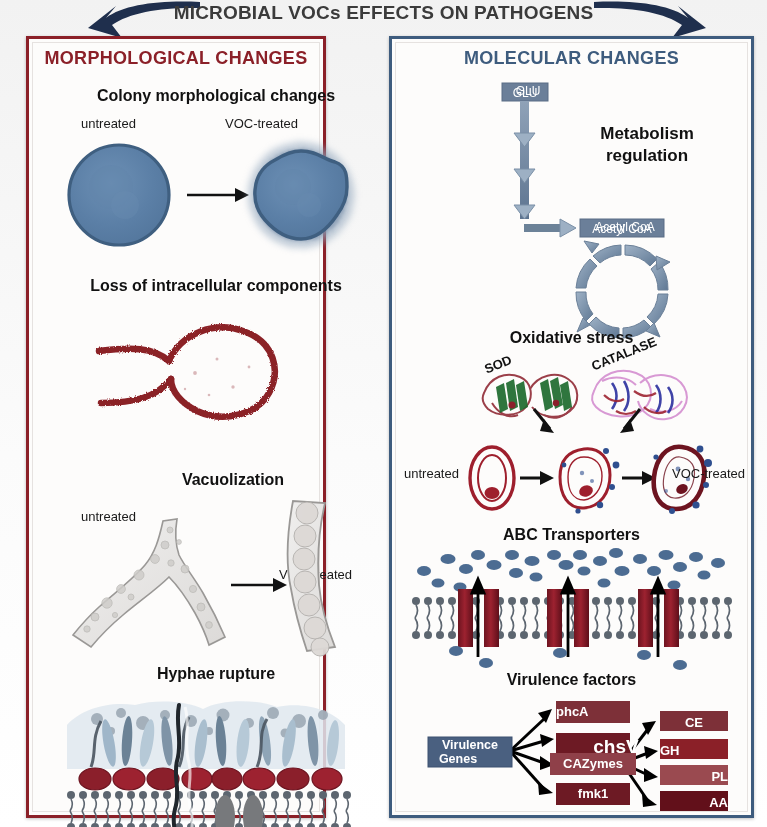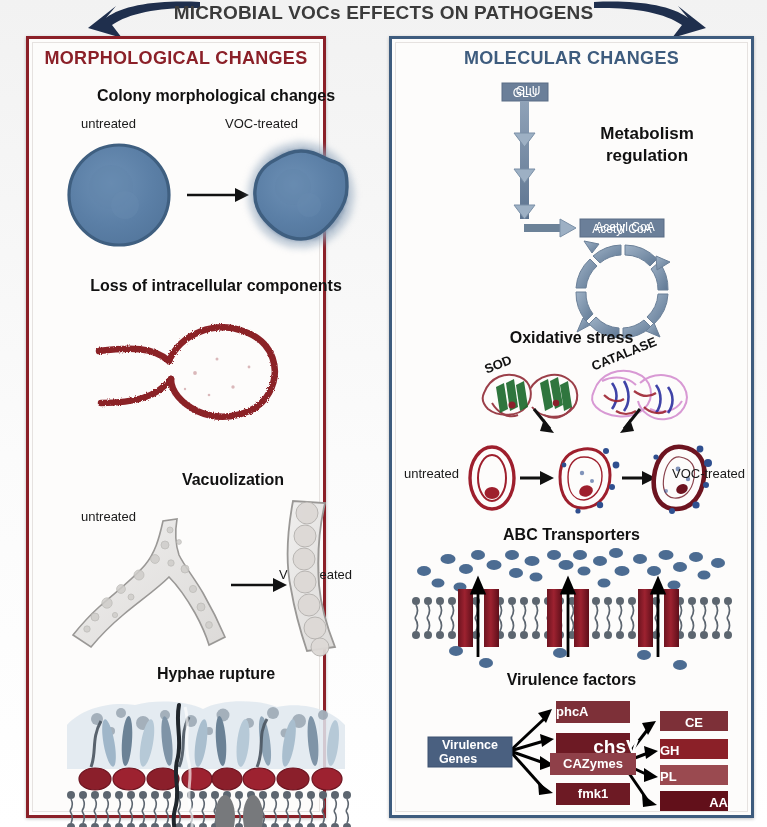--- a/index.html
+++ b/index.html
@@ -682,17 +682,17 @@
     <div class="lbl" style="left:36px; top:700px; width:84px; text-align:center; color:#fff; font-weight:bold; font-size:12.5px; line-height:13px;">Virulence</div>
     <div class="lbl" style="left:36px; top:714px; width:60px; text-align:center; color:#fff; font-weight:bold; font-size:12.5px; line-height:13px;">Genes</div>
 
     <div class="lbl" style="left:164px; top:665px; width:74px; text-align:left; color:#fff; font-weight:bold; font-size:13px;">phcA</div>
     <div class="lbl" style="left:164px; top:697px; width:74px; text-align:center; color:#fff; font-weight:bold; font-size:19px;margin-left:23px;">chsV</div>
     <div class="lbl" style="left:158px; top:717px; width:86px; text-align:center; color:#fff; font-weight:bold; font-size:13px;">CAZymes</div>
     <div class="lbl" style="left:164px; top:747px; width:74px; text-align:center; color:#fff; font-weight:bold; font-size:13px;">fmk1</div>
 
     <div class="lbl" style="left:268px; top:676px; width:68px; text-align:center; color:#fff; font-weight:bold; font-size:13px;">CE</div>
     <div class="lbl" style="left:268px; top:704px; width:86px; text-align:left; color:#fff; font-weight:bold; font-size:13px;">GH</div>
-    <div class="lbl" style="left:268px; top:730px; width:68px; text-align:left; color:#fff; font-weight:bold; font-size:13px;">PL</div>
+    <div class="lbl" style="left:268px; top:730px; width:68px; text-align:right; color:#fff; font-weight:bold; font-size:13px;">PL</div>
     <div class="lbl" style="left:268px; top:756px; width:68px; text-align:right; color:#fff; font-weight:bold; font-size:13px;">AA</div>
   </div>
 
 </div>
 
 </body></html>

